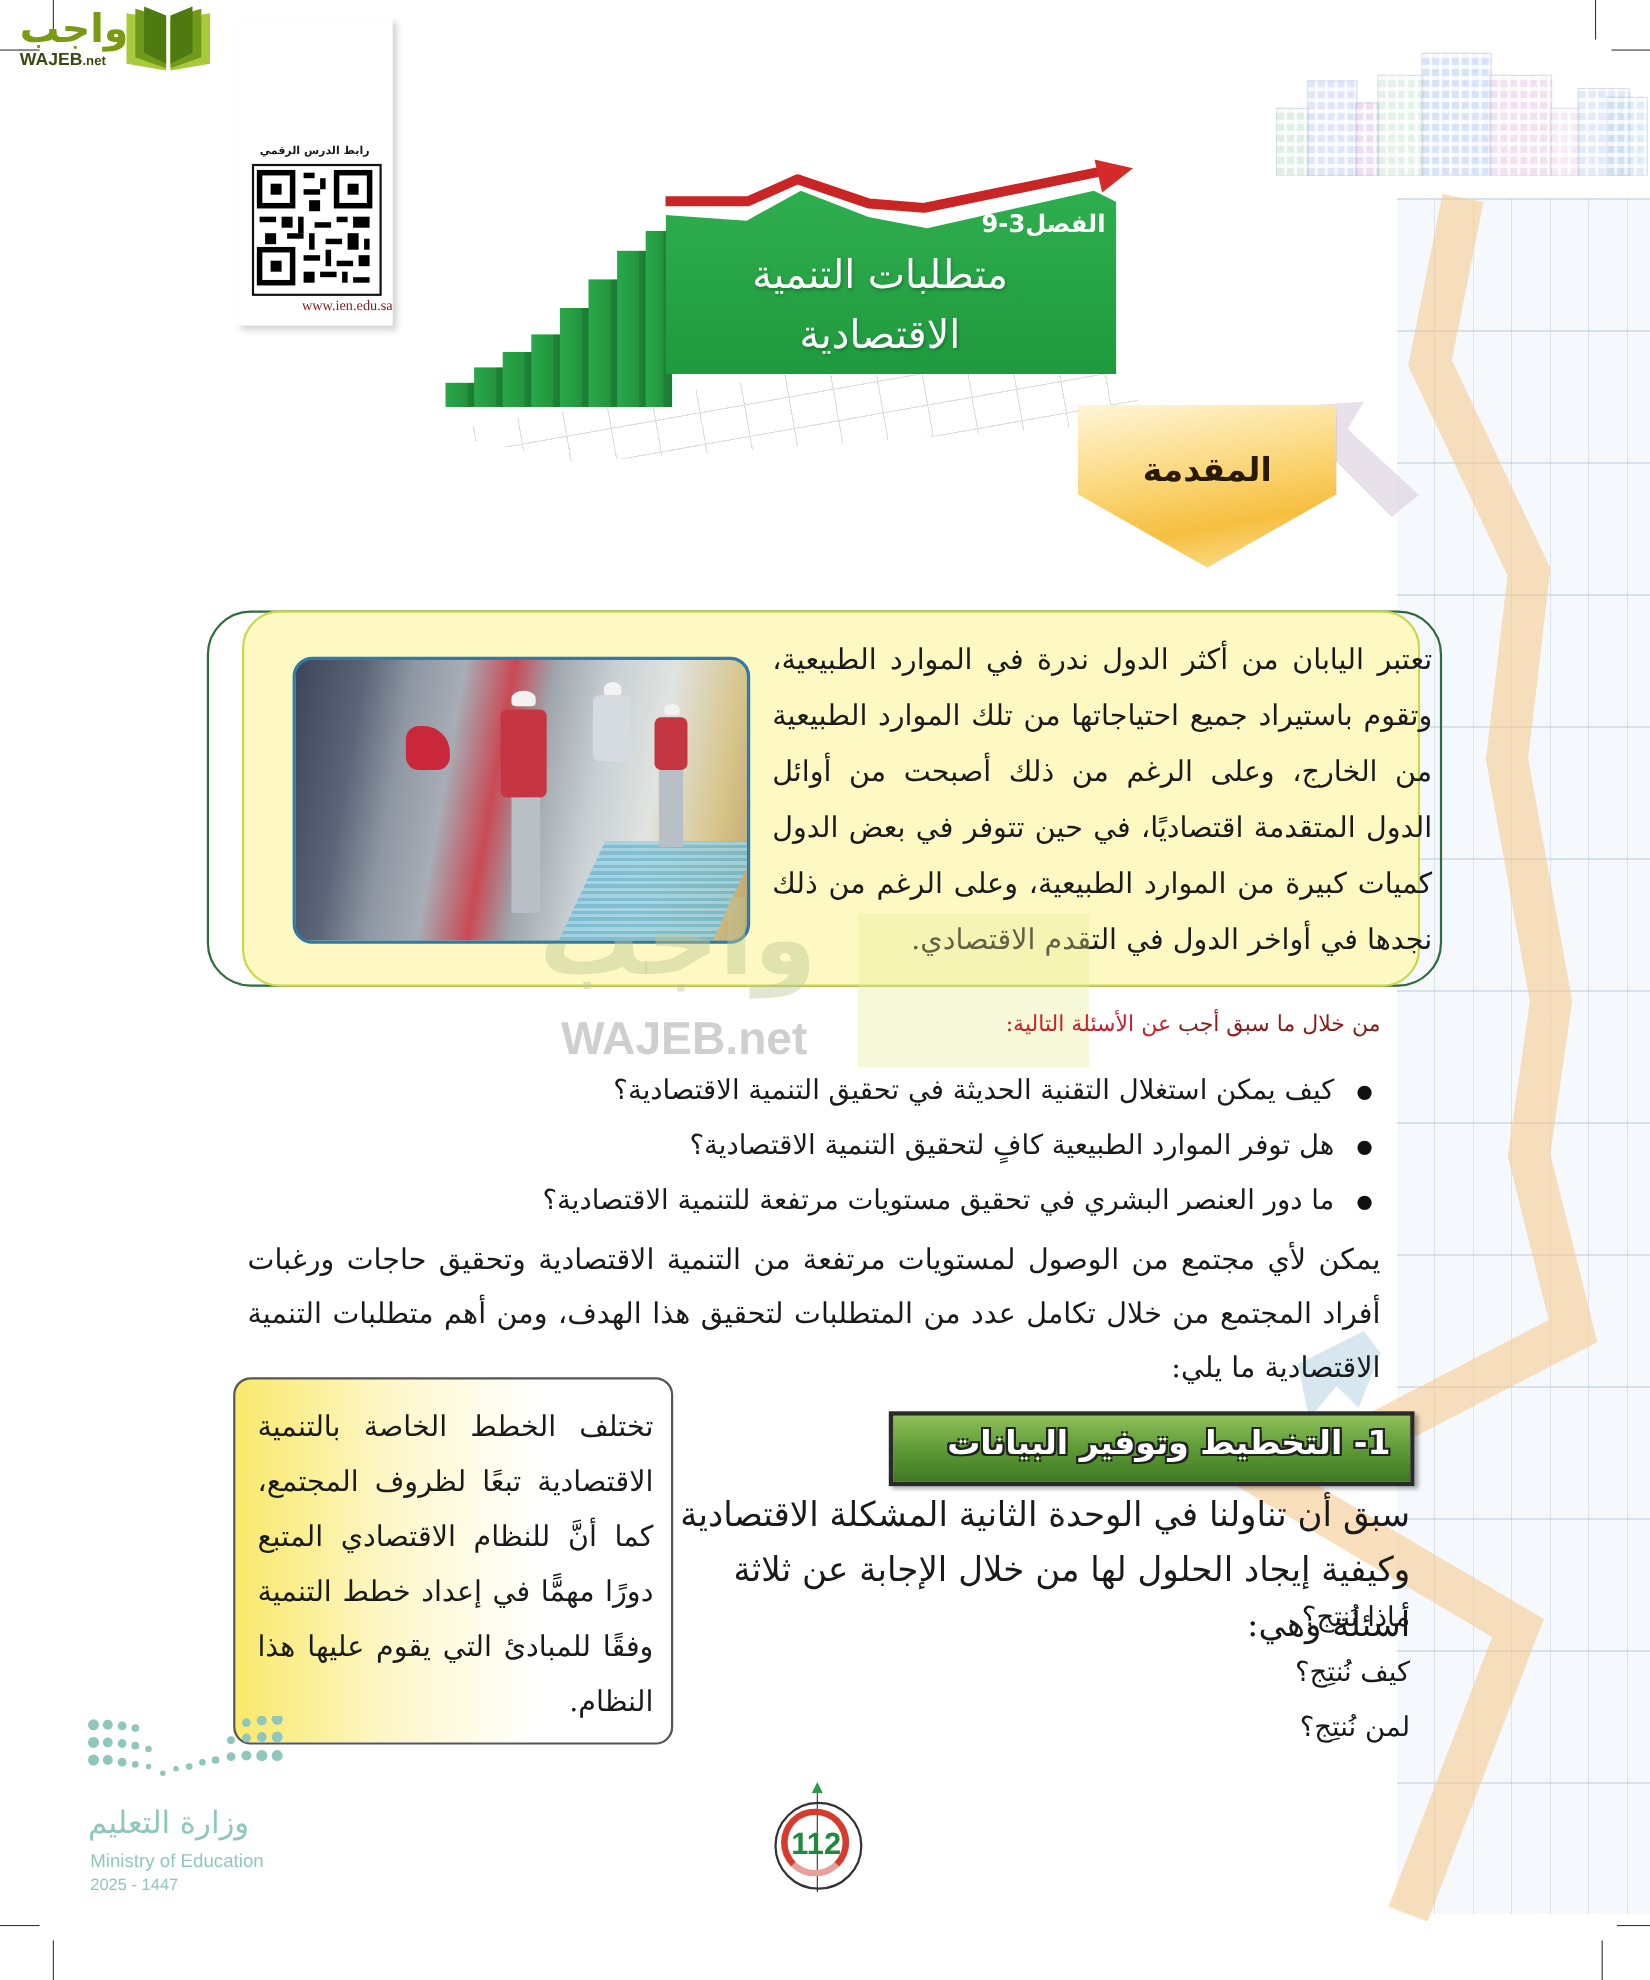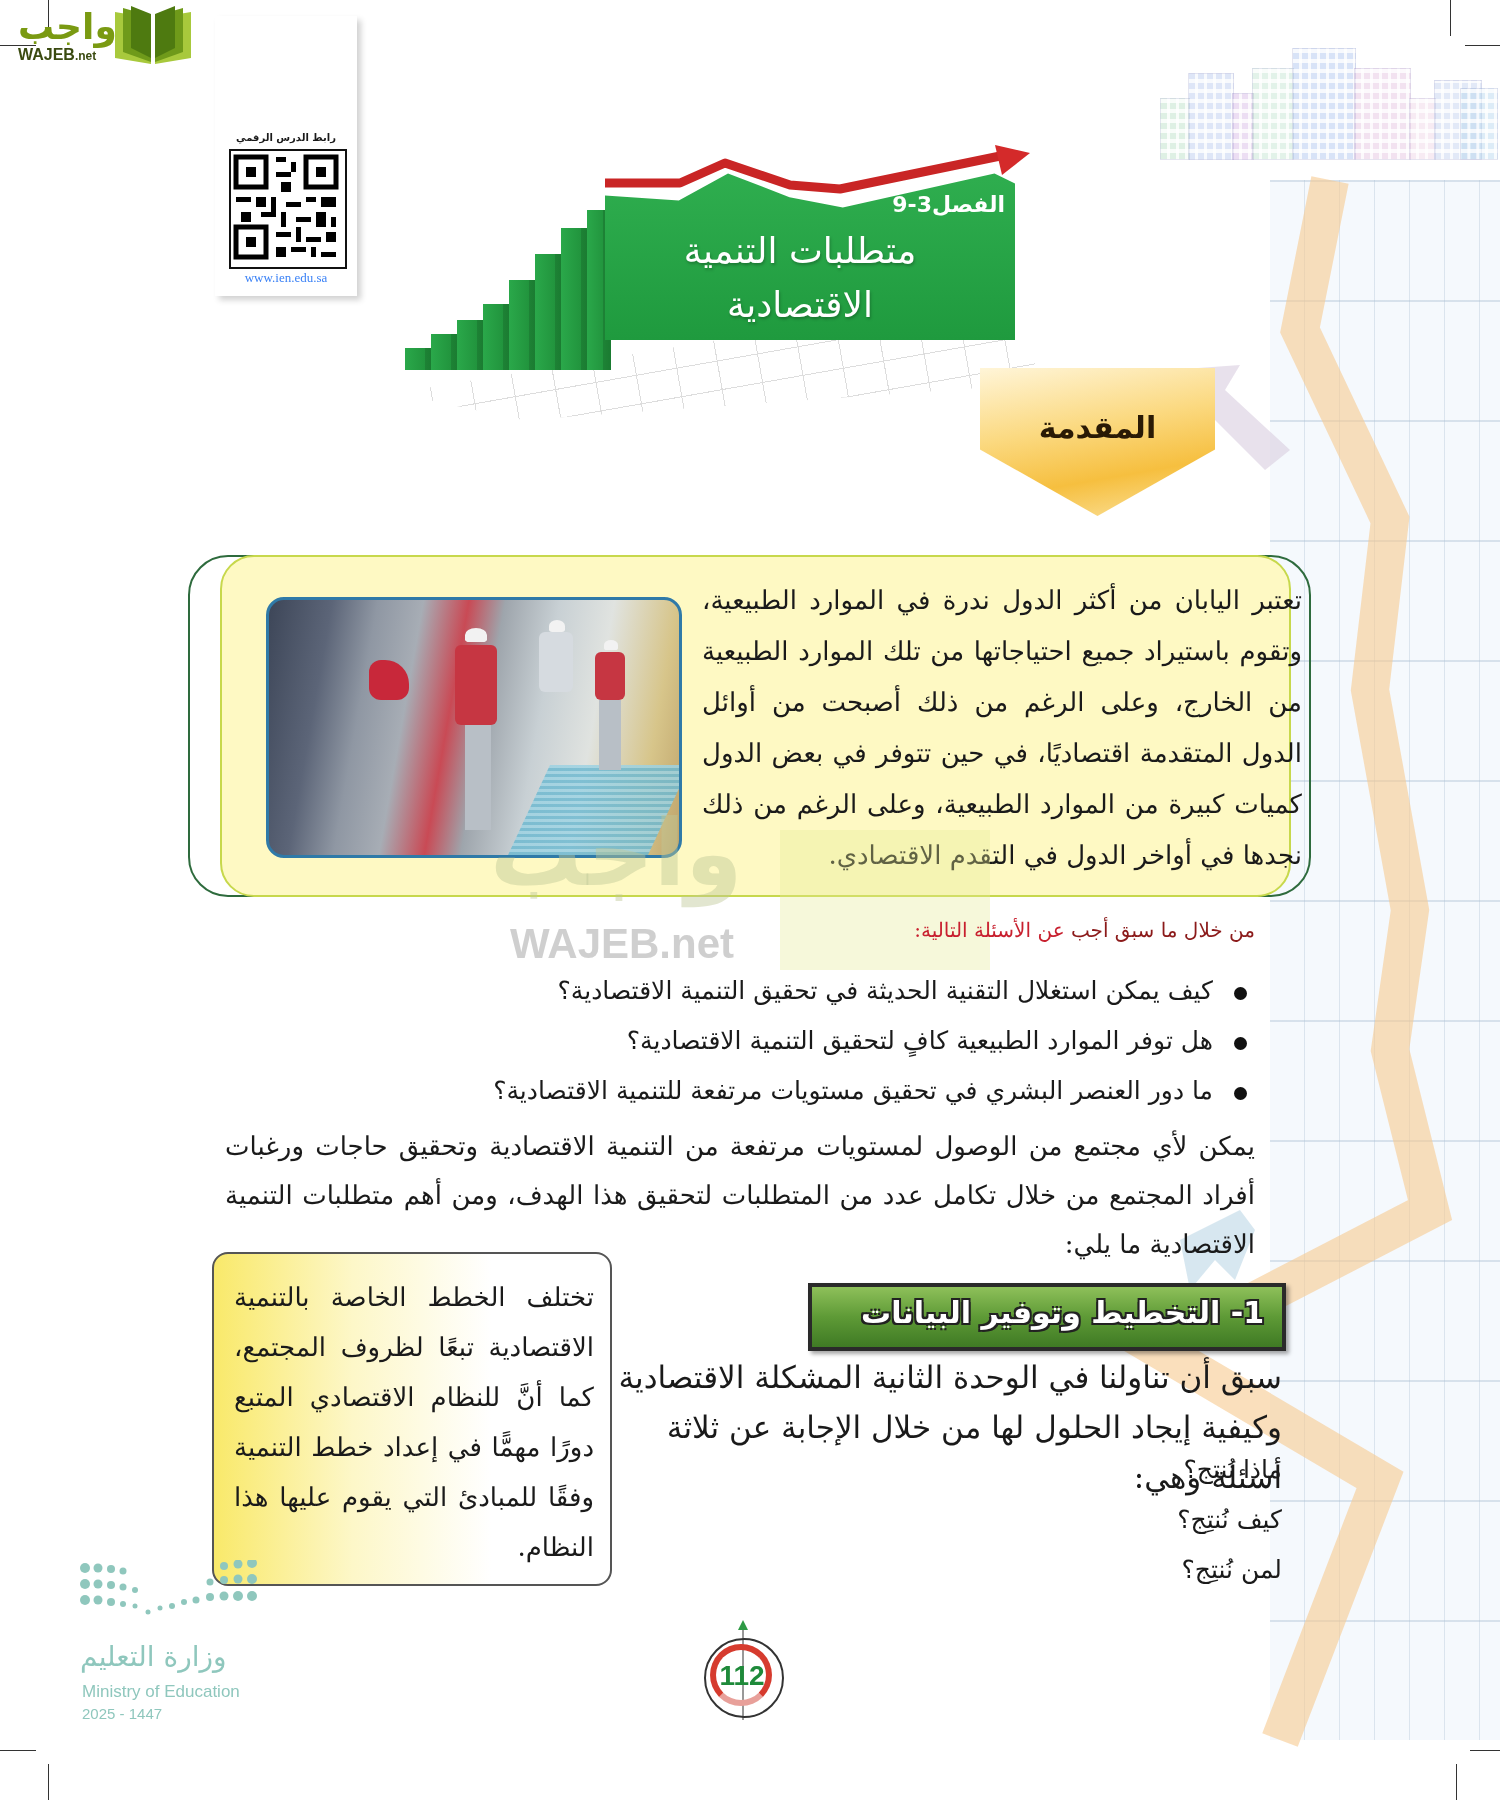--- a/index.html
+++ b/index.html
@@ -18,21 +18,21 @@
   .wajeb-logo { left: 8px; top: 4px; width: 180px; height: 62px; }
   .wajeb-ar { position: absolute; left: 10px; top: 2px; font-family: "DejaVu Sans", sans-serif; font-weight: bold; font-size: 36px; color: #7a9a12; direction: rtl; }
   .wajeb-en { position: absolute; left: 10px; top: 42px; font-family: "Liberation Sans", sans-serif; font-weight: bold; font-size: 16px; color: #3a4a10; }
   .wajeb-en small { font-size: 12px; }
   .wajeb-book { position: absolute; left: 105px; top: 2px; width: 80px; height: 60px; }
 
   
   .qr-card { left: 215px; top: 16px; width: 142px; height: 280px; background: #fff; box-shadow: 4px 4px 6px rgba(0,0,0,0.18); }
   .qr-label { position: absolute; top: 116px; left: 0; width: 100%; text-align: center; font-family: "DejaVu Sans", sans-serif; font-weight: bold; font-size: 10px; direction: rtl; }
   .qr-box { position: absolute; top: 133px; left: 14px; width: 114px; height: 116px; border: 2px solid #111; background: #fff; }
-  .qr-url { position: absolute; top: 254px; left: 0; width: 100%; text-align: center; font-family: "Liberation Serif", serif; font-size: 13px; color: #3b82f6; }
+  .qr-url { position: absolute; top: 254px; left: 0; width: 100%; text-align: right; font-family: "Liberation Serif", serif; font-size: 13px; color: #7f1d1d; }
 
   
   .title-graphic { left: 395px; top: 140px; width: 640px; height: 280px; }
   .title-banner { position: absolute; left: 210px; top: 30px; width: 410px; height: 170px; background: linear-gradient(180deg, #2fae4f 0%, #1f9a3e 100%); clip-path: polygon(0 15%, 18% 18%, 30% 2%, 45% 16%, 58% 22%, 95% 2%, 100% 8%, 100% 100%, 0 100%); }
   .title-arrow { position: absolute; left: 205px; top: 5px; width: 430px; height: 60px; }
   .chapter-num { position: absolute; right: 30px; top: 52px; color: #fff; font-family: "DejaVu Sans", sans-serif; font-weight: bold; font-size: 22px; direction: rtl; }
   .chapter-title { position: absolute; right: 70px; top: 84px; width: 330px; text-align: center; color: #fff; font-family: "DejaVu Sans", sans-serif; font-weight: normal; font-size: 36px; line-height: 54px; direction: rtl; text-shadow: 1px 2px 3px rgba(0,0,0,0.25); }
   .bar { position: absolute; bottom: 50px; background: linear-gradient(90deg, #2aa84a, #1e8c38); box-shadow: inset -8px 0 0 rgba(0,0,0,0.12); }
   .grid-floor { position: absolute; left: 0; top: 190px; width: 640px; height: 90px; background:
       repeating-linear-gradient(170deg, transparent 0 28px, #cfcfcf 28px 29px),

